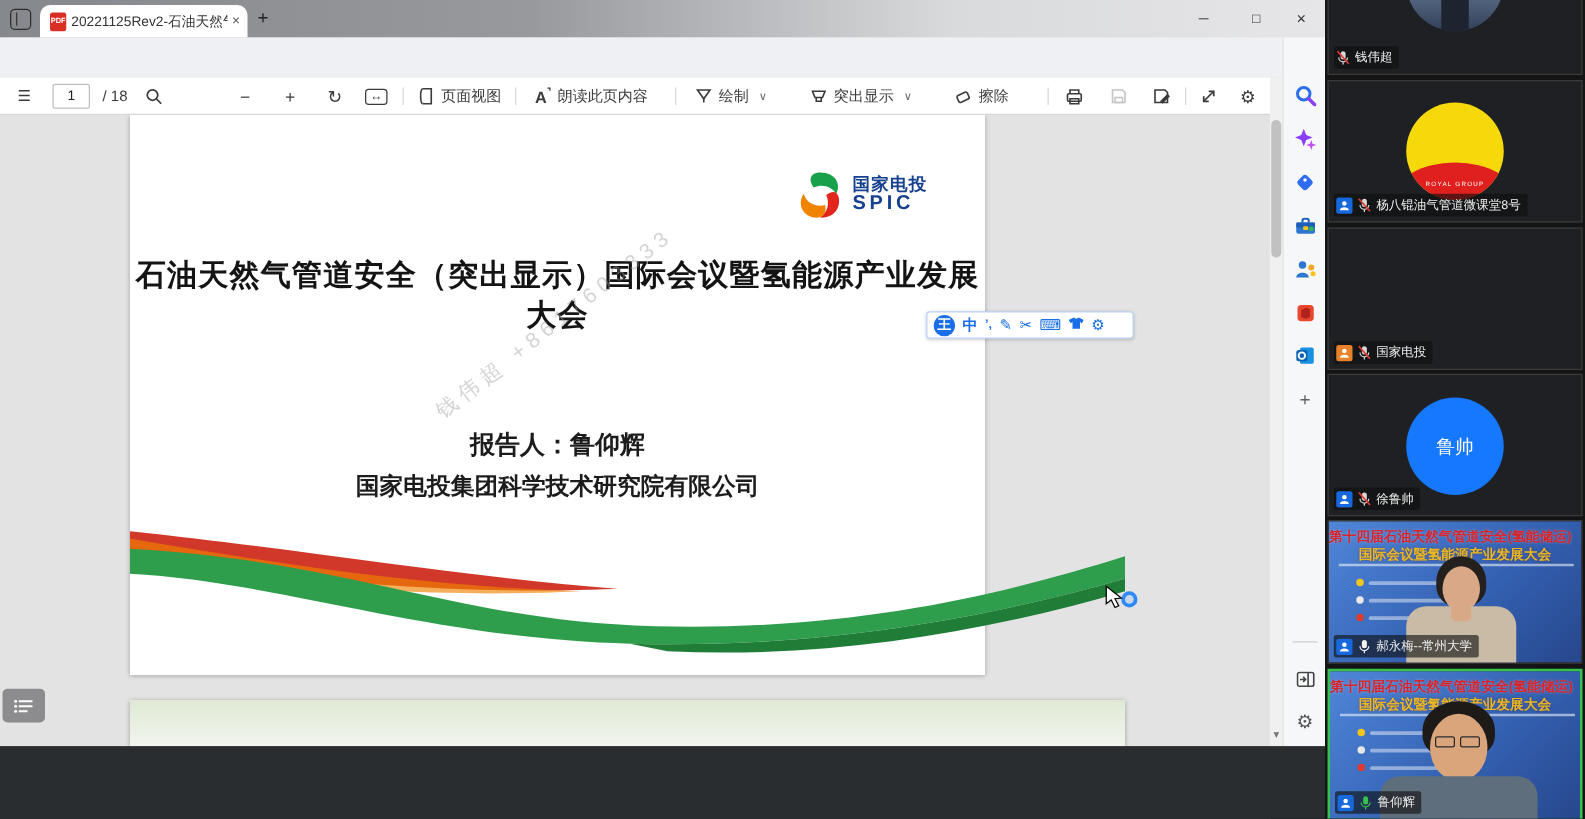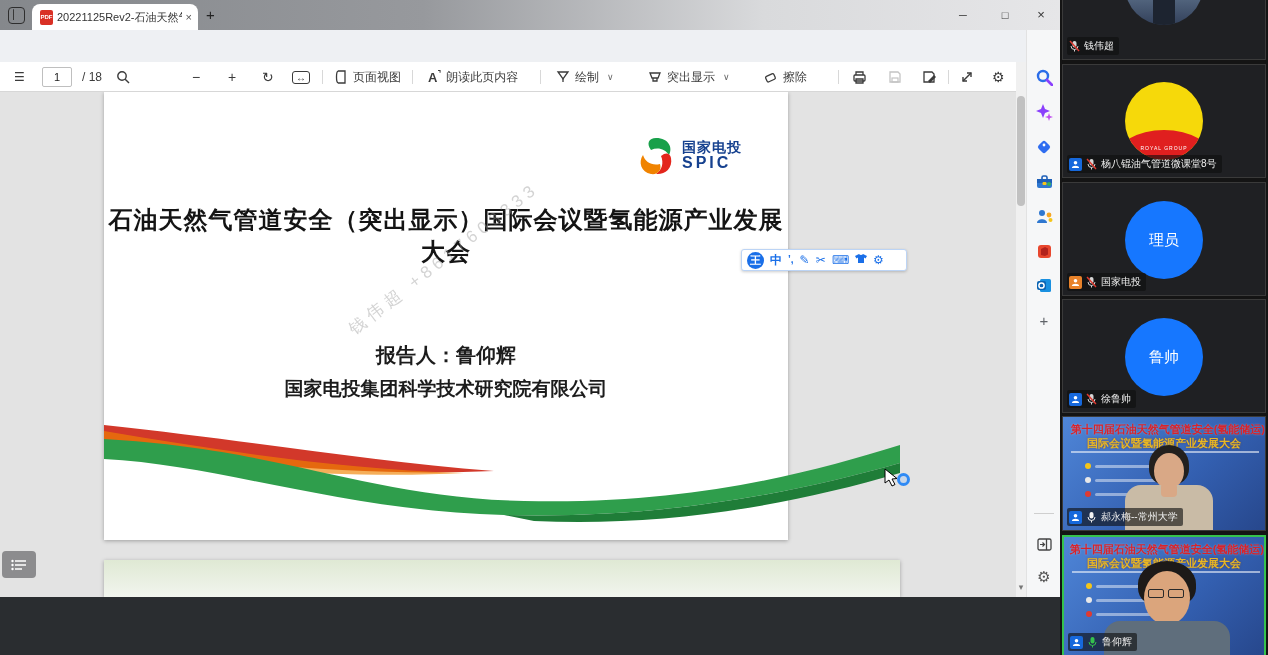--- a/index.html
+++ b/index.html
@@ -75,21 +75,21 @@
   
   #meet{left:1060px;top:0;width:208px;height:655px;background:#141414;}
   .tile{position:absolute;left:2px;width:204px;background:#1f2023;border:1px solid #3a3a3a;overflow:hidden;}
   .tile.video{background:linear-gradient(135deg,#4f86d8 0%,#335fb0 60%,#27478c 100%);}
   .tile.active{border:2px solid #35c24d;}
   .nametag{position:absolute;left:4px;bottom:4px;display:flex;align-items:center;gap:4px;background:rgba(15,15,15,.62);border-radius:2px;padding:2px 5px 2px 2px;max-width:192px;}
   .nametag .nm{color:#efefef;font-size:10px;white-space:nowrap;overflow:hidden;}
   .pbadge{width:13px;height:13px;border-radius:2px;display:flex;align-items:center;justify-content:center;flex:0 0 auto;}
   .pbadge.blue{background:#1668dc;} .pbadge.orange{background:#e8822a;}
   .cava{position:absolute;left:50%;transform:translateX(-50%);border-radius:50%;background:#1677ff;color:#fff;display:flex;align-items:center;justify-content:center;font-size:15px;}
-  .banner1{position:absolute;left:0;top:5px;width:100%;text-align:right;color:#d8232a;font-size:11px;font-weight:800;text-shadow:0 0 2px rgba(255,255,255,.35);}
+  .banner1{position:absolute;left:0;top:5px;width:100%;text-align:left;color:#d8232a;font-size:11px;font-weight:800;text-shadow:0 0 2px rgba(255,255,255,.35);}
   .banner2{position:absolute;left:0;top:19px;width:100%;text-align:center;color:#e8b823;font-size:11px;font-weight:800;text-shadow:0 0 2px rgba(120,30,30,.5);}
   .banner3{position:absolute;left:8px;top:34px;width:188px;height:2px;background:rgba(255,255,255,.55);}
   .lrow{position:absolute;width:70px;height:3px;background:rgba(255,255,255,.45);border-radius:2px;}
   .ldot{position:absolute;width:6px;height:6px;border-radius:50%;}
   .photo-ava{position:absolute;left:50%;top:-52px;transform:translateX(-50%);width:78px;height:78px;border-radius:50%;
      background:linear-gradient(180deg,#8fa3b8 0%,#5d718a 55%,#32405a 100%);overflow:hidden;}
   .photo-ava .fig{position:absolute;left:28px;top:40px;width:22px;height:40px;background:#1d2430;border-radius:8px 8px 0 0;}
   .lya{position:absolute;left:50%;top:50%;transform:translate(-50%,-50%);width:78px;height:78px;border-radius:50%;background:#f6d90a;overflow:hidden;text-align:center;}
   .lya .t{position:relative;z-index:2;font-family:"Liberation Serif","DejaVu Serif",serif;font-weight:bold;color:#111;font-size:26px;line-height:66px;letter-spacing:1px;}
   .lya .wedge{position:absolute;left:-10px;bottom:-28px;width:98px;height:58px;background:#e01f1f;border-radius:50%;}
@@ -387,21 +387,20 @@
         <svg width="11" height="12" viewBox="0 0 11 12">
             <rect x="3.5" y="1" width="4" height="6.5" rx="2" fill="#d6d6d6"></rect>
             <path d="M2 6 a3.5 3.5 0 0 0 7 0 M5.5 9.5 V11.5" stroke="#d6d6d6" stroke-width="1" fill="none"></path>
             <path d="M1 1 L10 11" stroke="#e03a30" stroke-width="1.4"></path>
           </svg>
         <span class="nm">杨八锟油气管道微课堂8号</span>
       </div>
     </div>
 
     <div class="tile" style="top:182px;height:114px">
-      <div class="cava" style="top:18px;width:78px;height:78px">理员</div>
       <div class="nametag">
         <span class="pbadge orange">
             <svg width="9" height="9" viewBox="0 0 10 10">
               <circle cx="5" cy="3" r="2" fill="#fff"></circle>
               <path d="M1 9 C1 5.5 9 5.5 9 9Z" fill="#fff"></path>
             </svg>
           </span>
         <svg width="11" height="12" viewBox="0 0 11 12">
             <rect x="3.5" y="1" width="4" height="6.5" rx="2" fill="#d6d6d6"></rect>
             <path d="M2 6 a3.5 3.5 0 0 0 7 0 M5.5 9.5 V11.5" stroke="#d6d6d6" stroke-width="1" fill="none"></path>

